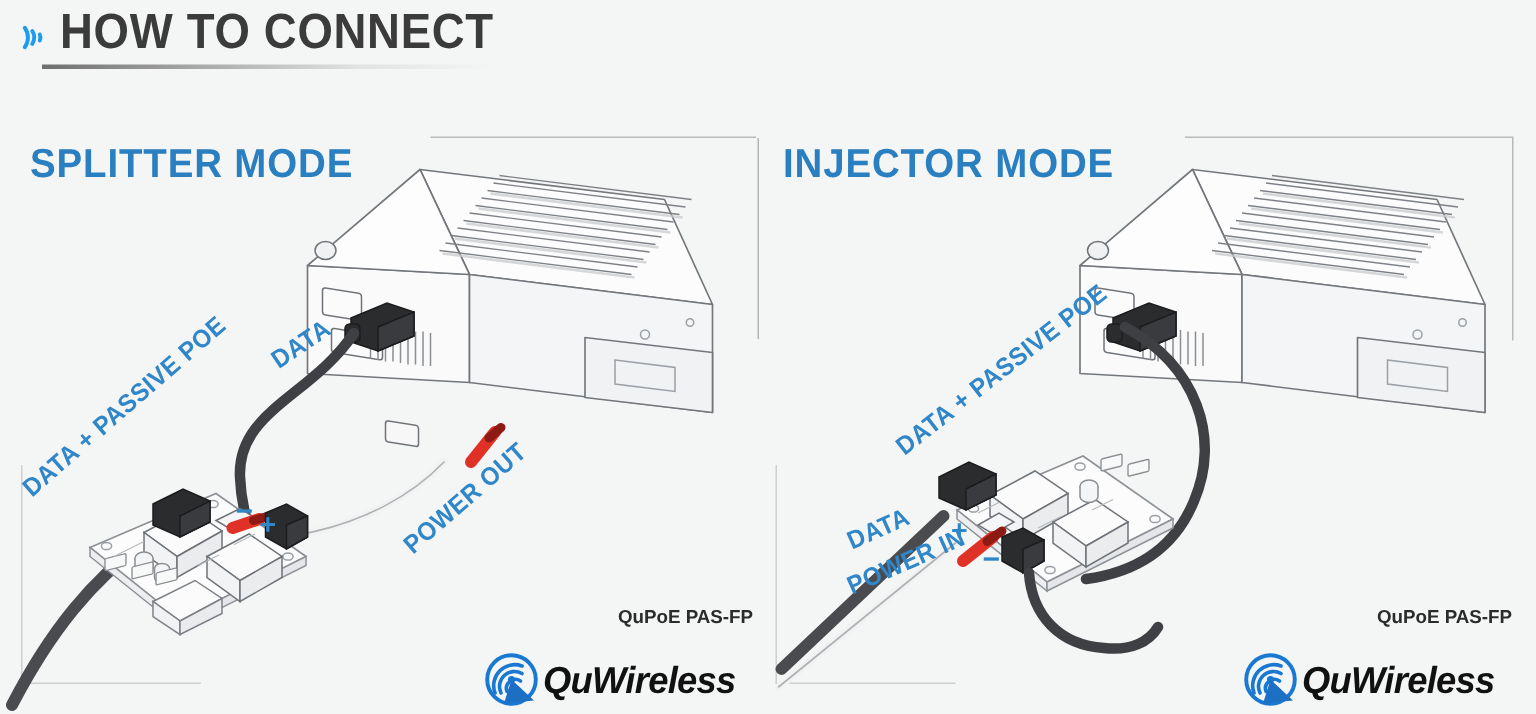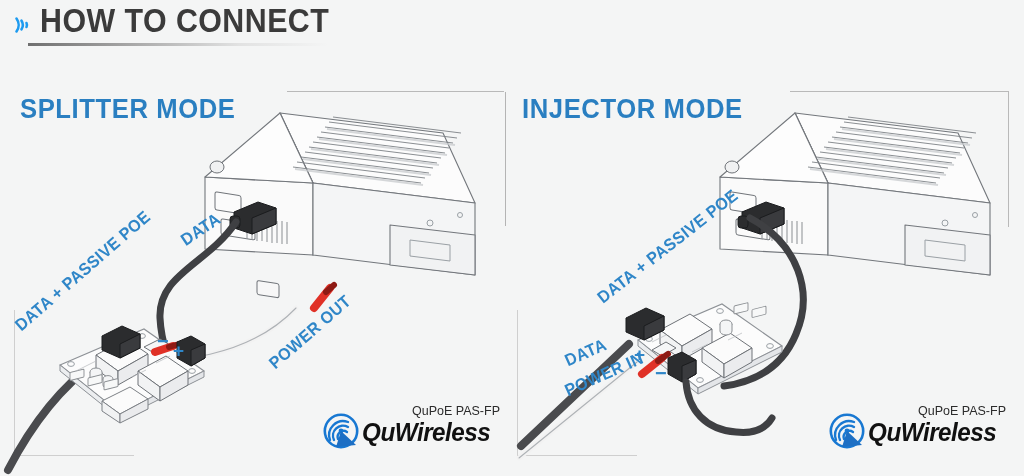--- a/index.html
+++ b/index.html
@@ -54,24 +54,24 @@
     font-weight: bold; color: #2f86c8; white-space: nowrap;
     letter-spacing: 0.4px; transform-origin: left center;
   }
   .sign {
     position: absolute; color: #2f86c8; font-weight: bold;
     font-family: "Liberation Sans", sans-serif; white-space: nowrap;
   }
 
   
   .prod-name {
-    position: absolute; font-size: 12.5px; font-weight: normal; color: #2b2b2b;
+    position: absolute; font-size: 12.5px; font-weight: bold; color: #2b2b2b;
     font-family: "Liberation Sans", sans-serif; white-space: nowrap;
   }
-  .logo-wrap { position: absolute; width: 176px; height: 40px; }
+  .logo-wrap { position: absolute; width: 176px; height: 40px; margin-top: 22px; }
   .logo-mark { position: absolute; left: 0; top: 2px; width: 38px; height: 38px; }
   .logo-text {
     position: absolute; left: 40px; top: 6px;
     font-family: "Liberation Sans Narrow", "Liberation Sans", sans-serif;
     font-size: 25px; font-weight: bold; font-style: italic; color: #111;
     letter-spacing: -0.5px; white-space: nowrap; transform: scaleX(0.97);
     transform-origin: left top;
   }
 
   svg { display: block; overflow: visible; }

